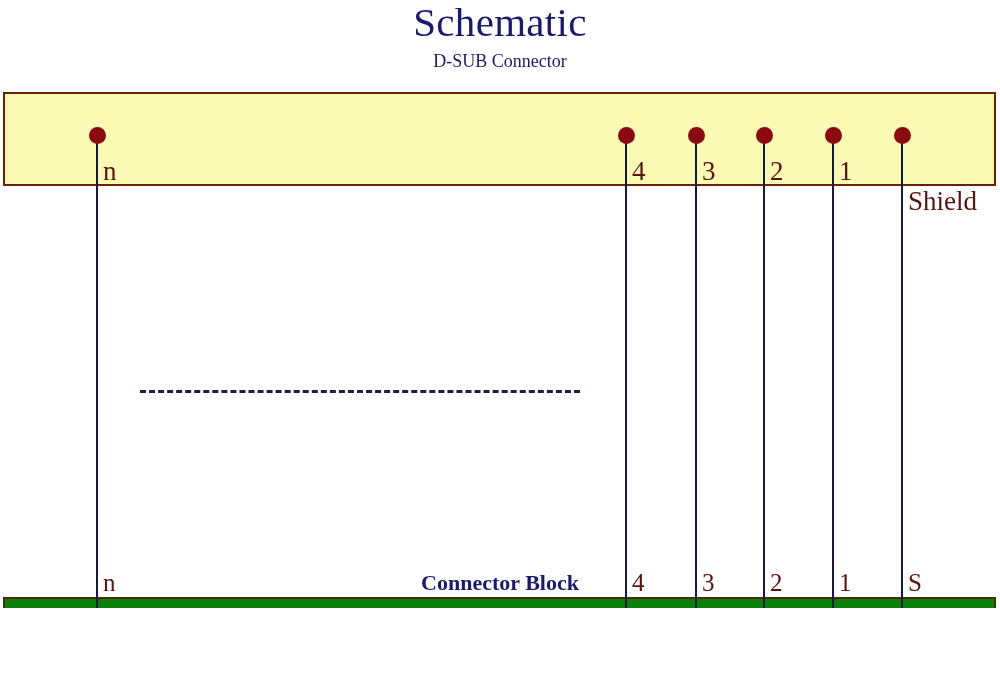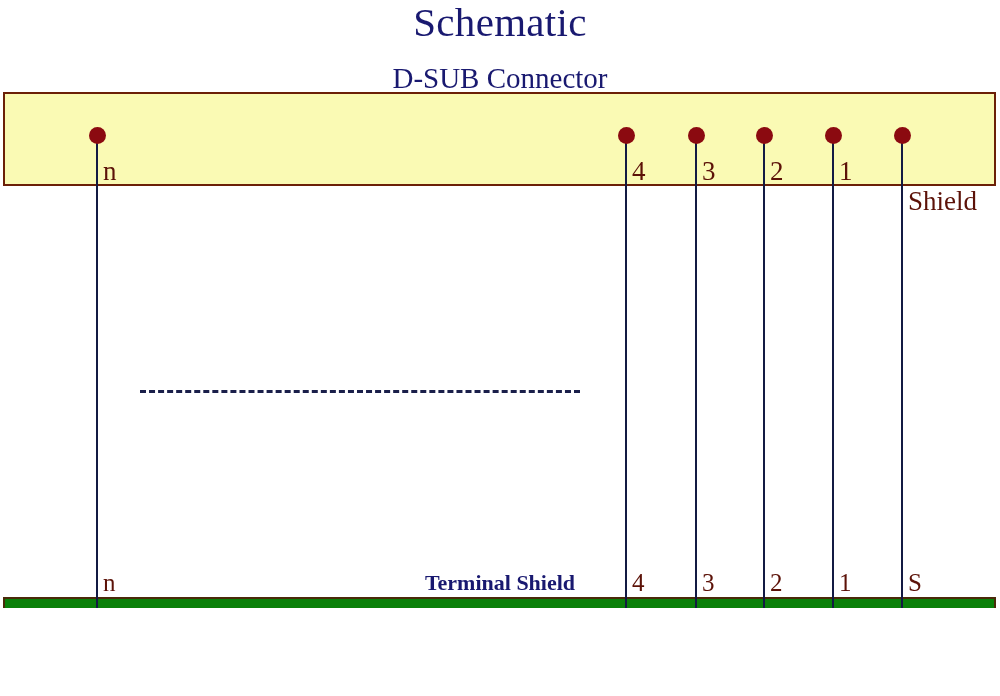--- a/index.html
+++ b/index.html
@@ -26,22 +26,22 @@
     text-align: center;
     color: #191970;
     white-space: nowrap;
   }
   #page-title {
     top: -2px;
     font-size: 41px;
     letter-spacing: 0.3px;
   }
   #connector-title {
-    top: 62px;
-    font-size: 29px;
+    top: 51px;
+    font-size: 18px;
   }
   #terminal-title {
     position: absolute;
     top: 570px;
     left: 0;
     width: 1000px;
     text-align: center;
     color: #191970;
     font-size: 22px;
     font-weight: bold;
@@ -157,15 +157,15 @@
       <div class="dot" style="left: 763px; top: 645px;"></div>
       <div class="pin-label bottom" style="left: 770px; top: 570px;">2</div>
       <div class="dot" style="left: 832px; top: 645px;"></div>
       <div class="pin-label bottom" style="left: 839px; top: 570px;">1</div>
       <div class="dot" style="left: 901px; top: 645px;"></div>
       <div class="pin-label bottom" style="left: 908px; top: 570px;">S</div>
     </div>
 
   <div id="ellipsis-line"></div>
 
-  <div id="terminal-title">Terminal Shield</div>
+  <div id="terminal-title">Connector Block</div>
 
 </div>
 
 </body></html>

